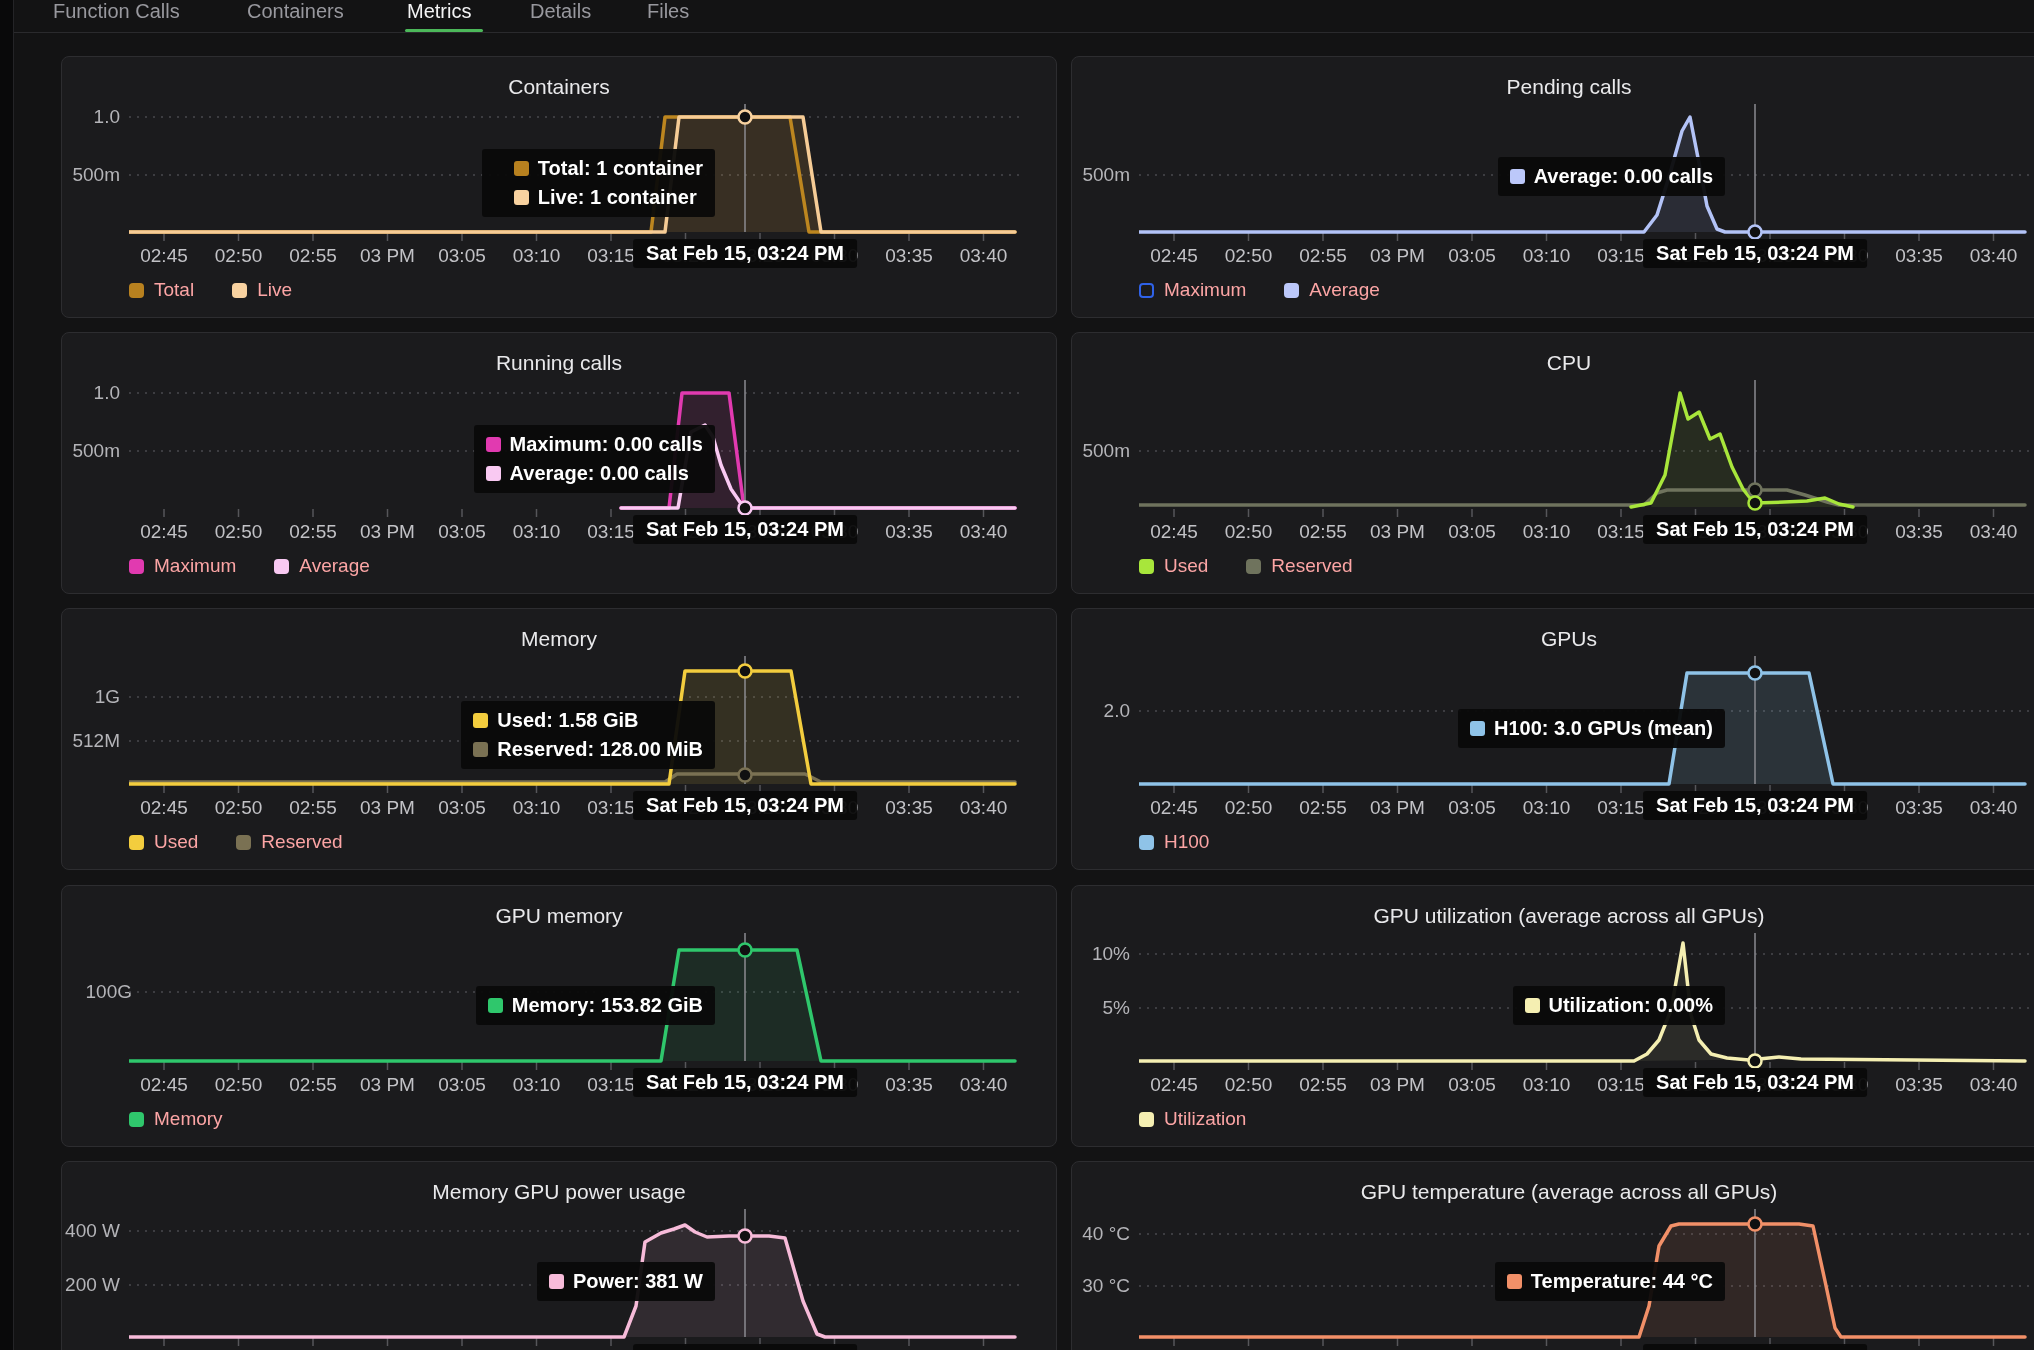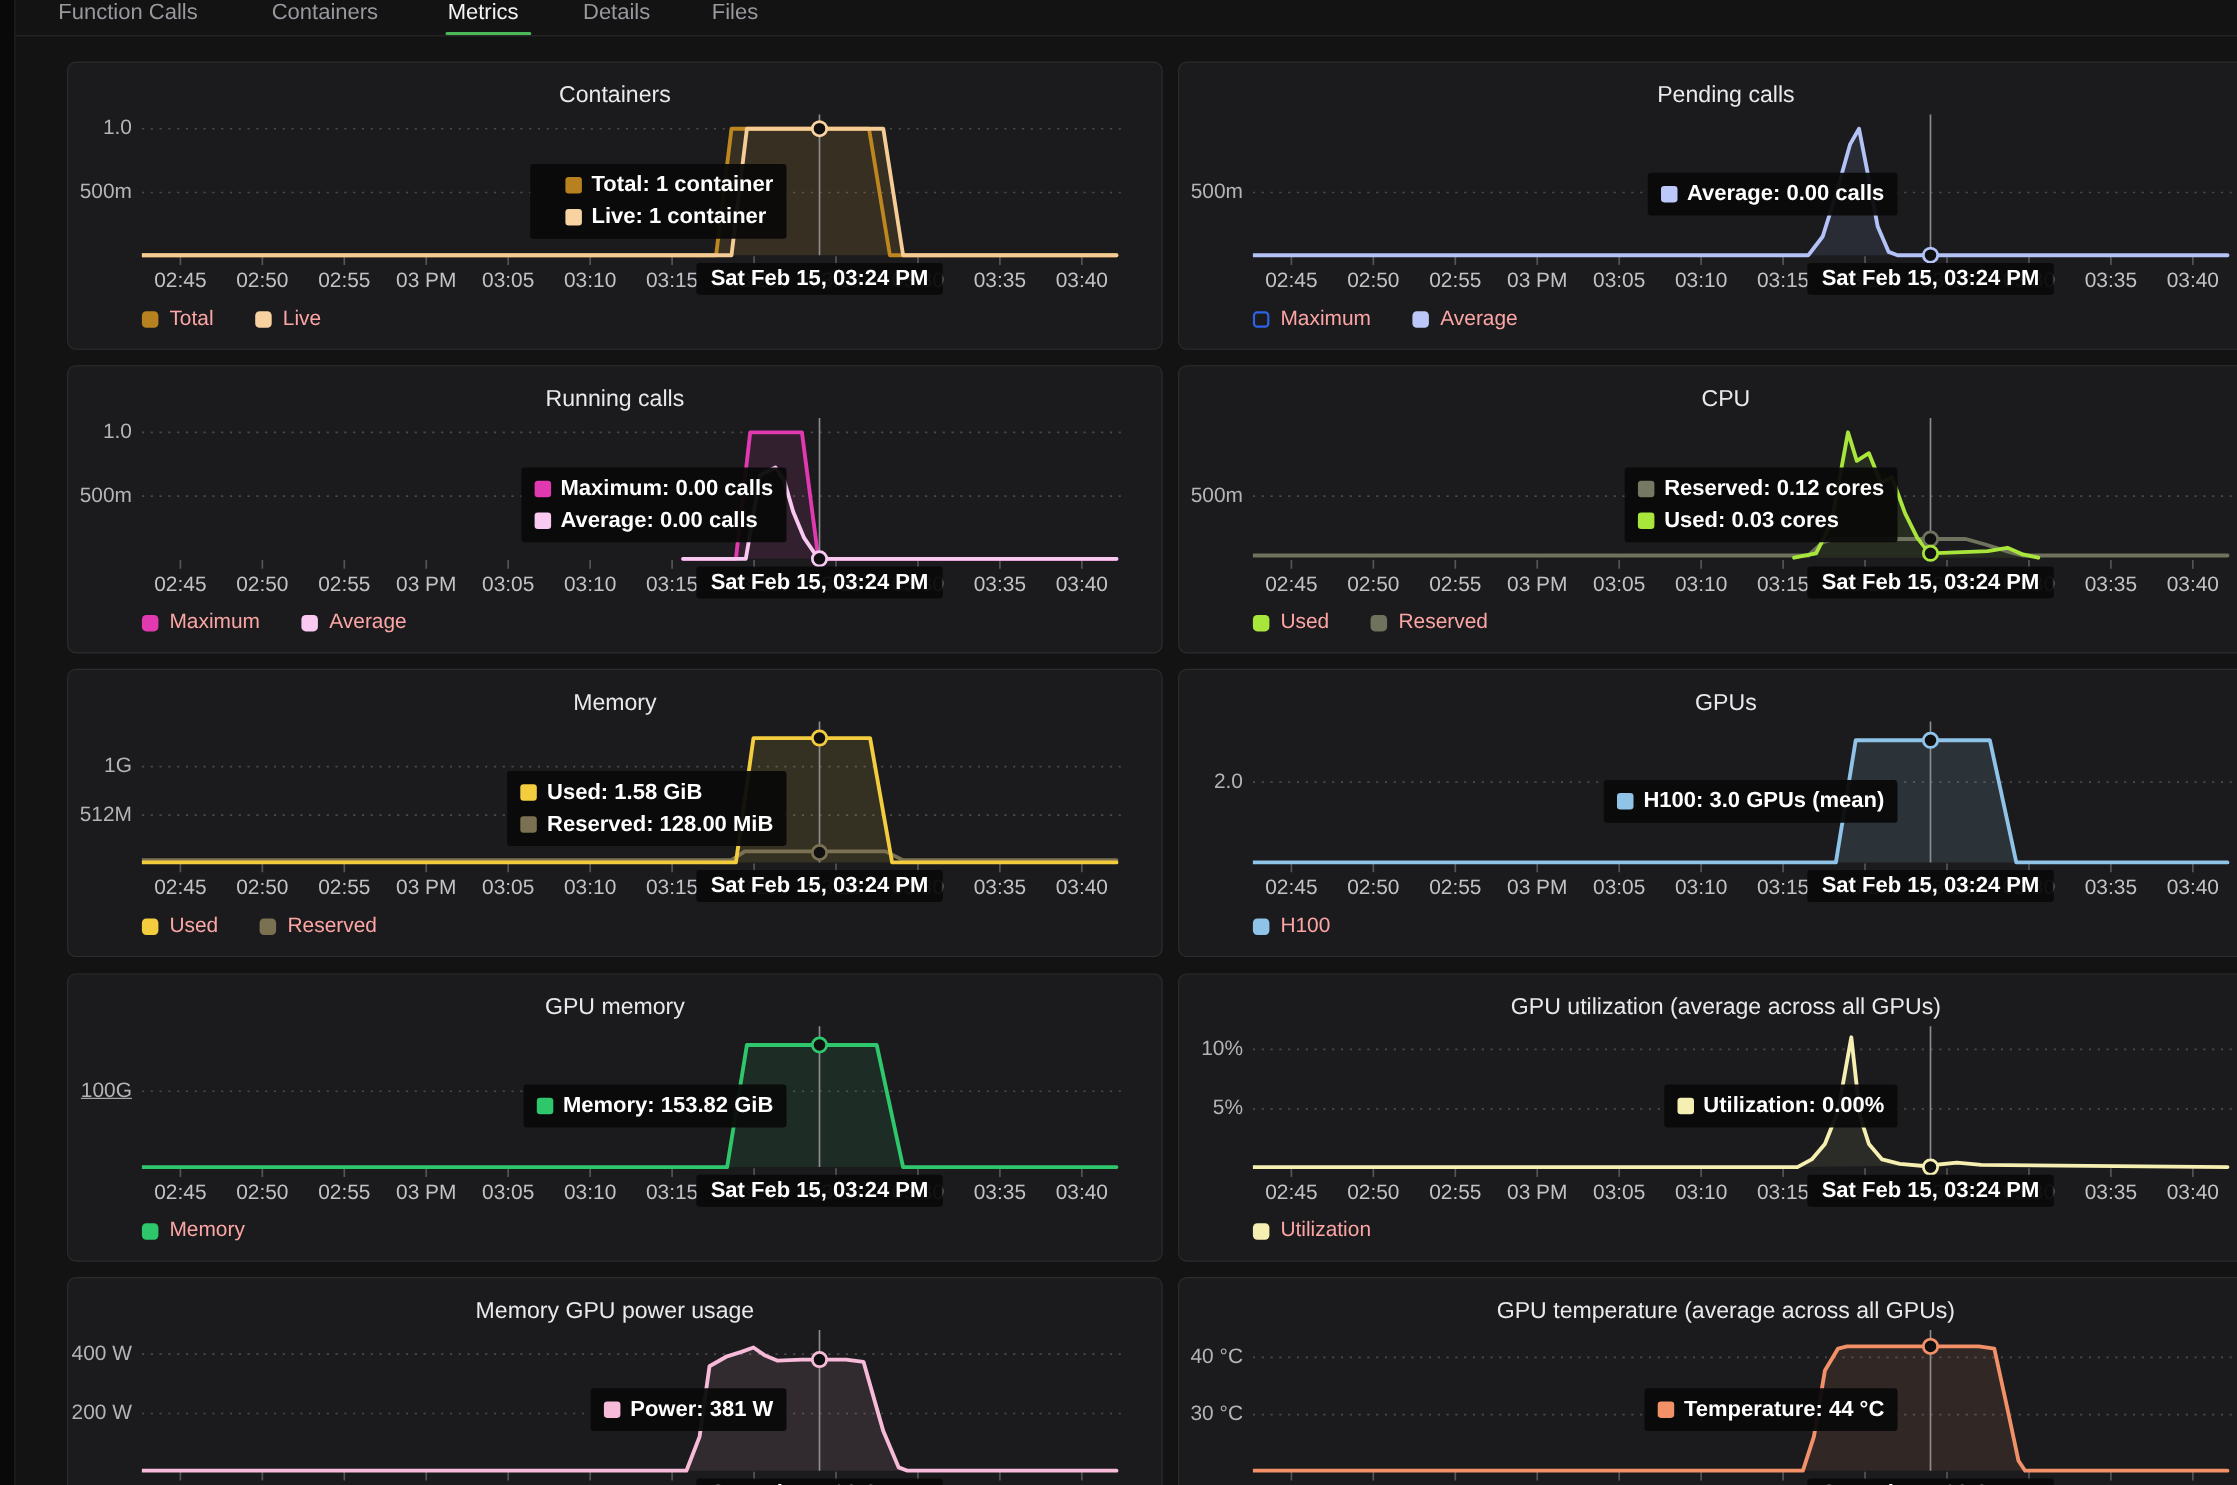--- a/index.html
+++ b/index.html
@@ -284,30 +284,20 @@
         <div class="legend">
           <div class="legend-item">
             <span class="legend-swatch" style="background: rgb(168, 230, 59);"></span>
             <span class="legend-label">Used</span>
           </div>
           <div class="legend-item">
             <span class="legend-swatch" style="background: rgb(111, 115, 93);"></span>
             <span class="legend-label">Reserved</span>
           </div>
         </div>
-        <div class="tooltip" style="top: 92px;">
-          <div class="tooltip-row">
-            <span class="tooltip-swatch" style="background: rgb(117, 120, 98);"></span>
-            <span class="tooltip-text">Reserved: 0.12 cores</span>
-          </div>
-          <div class="tooltip-row">
-            <span class="tooltip-swatch" style="background: rgb(168, 230, 59);"></span>
-            <span class="tooltip-text">Used: 0.03 cores</span>
-          </div>
-        </div>
         <div class="datebox" style="left: 683px;">Sat Feb 15, 03:24 PM</div>
       </section>
       <section class="card" style="left: 47px; top: 608px;">
         <h3 class="card-title">Memory</h3>
         <span class="ylabel" style="left: 0px; top: 77px;">1G</span>
         <span class="ylabel" style="left: 0px; top: 121px;">512M</span>
         <svg width="890" height="142" viewBox="0 0 890 142" class="plot" style="left: 67px; top: 44px;">
           <line x1="0" y1="44" x2="890" y2="44" stroke="#4a4a4e" stroke-width="1.5" stroke-dasharray="2 6"></line>
           <line x1="0" y1="88" x2="890" y2="88" stroke="#4a4a4e" stroke-width="1.5" stroke-dasharray="2 6"></line>
           <line x1="35" y1="132" x2="35" y2="140" stroke="#56565a" stroke-width="1.5"></line>
@@ -406,21 +396,21 @@
         <div class="tooltip" style="top: 100px;">
           <div class="tooltip-row">
             <span class="tooltip-swatch" style="background: rgb(143, 195, 232);"></span>
             <span class="tooltip-text">H100: 3.0 GPUs (mean)</span>
           </div>
         </div>
         <div class="datebox" style="left: 683px;">Sat Feb 15, 03:24 PM</div>
       </section>
       <section class="card" style="left: 47px; top: 885px;">
         <h3 class="card-title">GPU memory</h3>
-        <span class="ylabel" style="left: 0px; top: 95px; text-decoration: underline;">100G</span>
+        <span class="ylabel" style="left: 12px; top: 95px;">100G</span>
         <svg width="890" height="142" viewBox="0 0 890 142" class="plot" style="left: 67px; top: 44px;">
           <line x1="0" y1="62" x2="890" y2="62" stroke="#4a4a4e" stroke-width="1.5" stroke-dasharray="2 6"></line>
           <line x1="35" y1="132" x2="35" y2="140" stroke="#56565a" stroke-width="1.5"></line>
           <line x1="109.5" y1="132" x2="109.5" y2="140" stroke="#56565a" stroke-width="1.5"></line>
           <line x1="184" y1="132" x2="184" y2="140" stroke="#56565a" stroke-width="1.5"></line>
           <line x1="258.5" y1="132" x2="258.5" y2="140" stroke="#56565a" stroke-width="1.5"></line>
           <line x1="333" y1="132" x2="333" y2="140" stroke="#56565a" stroke-width="1.5"></line>
           <line x1="407.5" y1="132" x2="407.5" y2="140" stroke="#56565a" stroke-width="1.5"></line>
           <line x1="482" y1="132" x2="482" y2="140" stroke="#56565a" stroke-width="1.5"></line>
           <line x1="556.5" y1="132" x2="556.5" y2="140" stroke="#56565a" stroke-width="1.5"></line>

